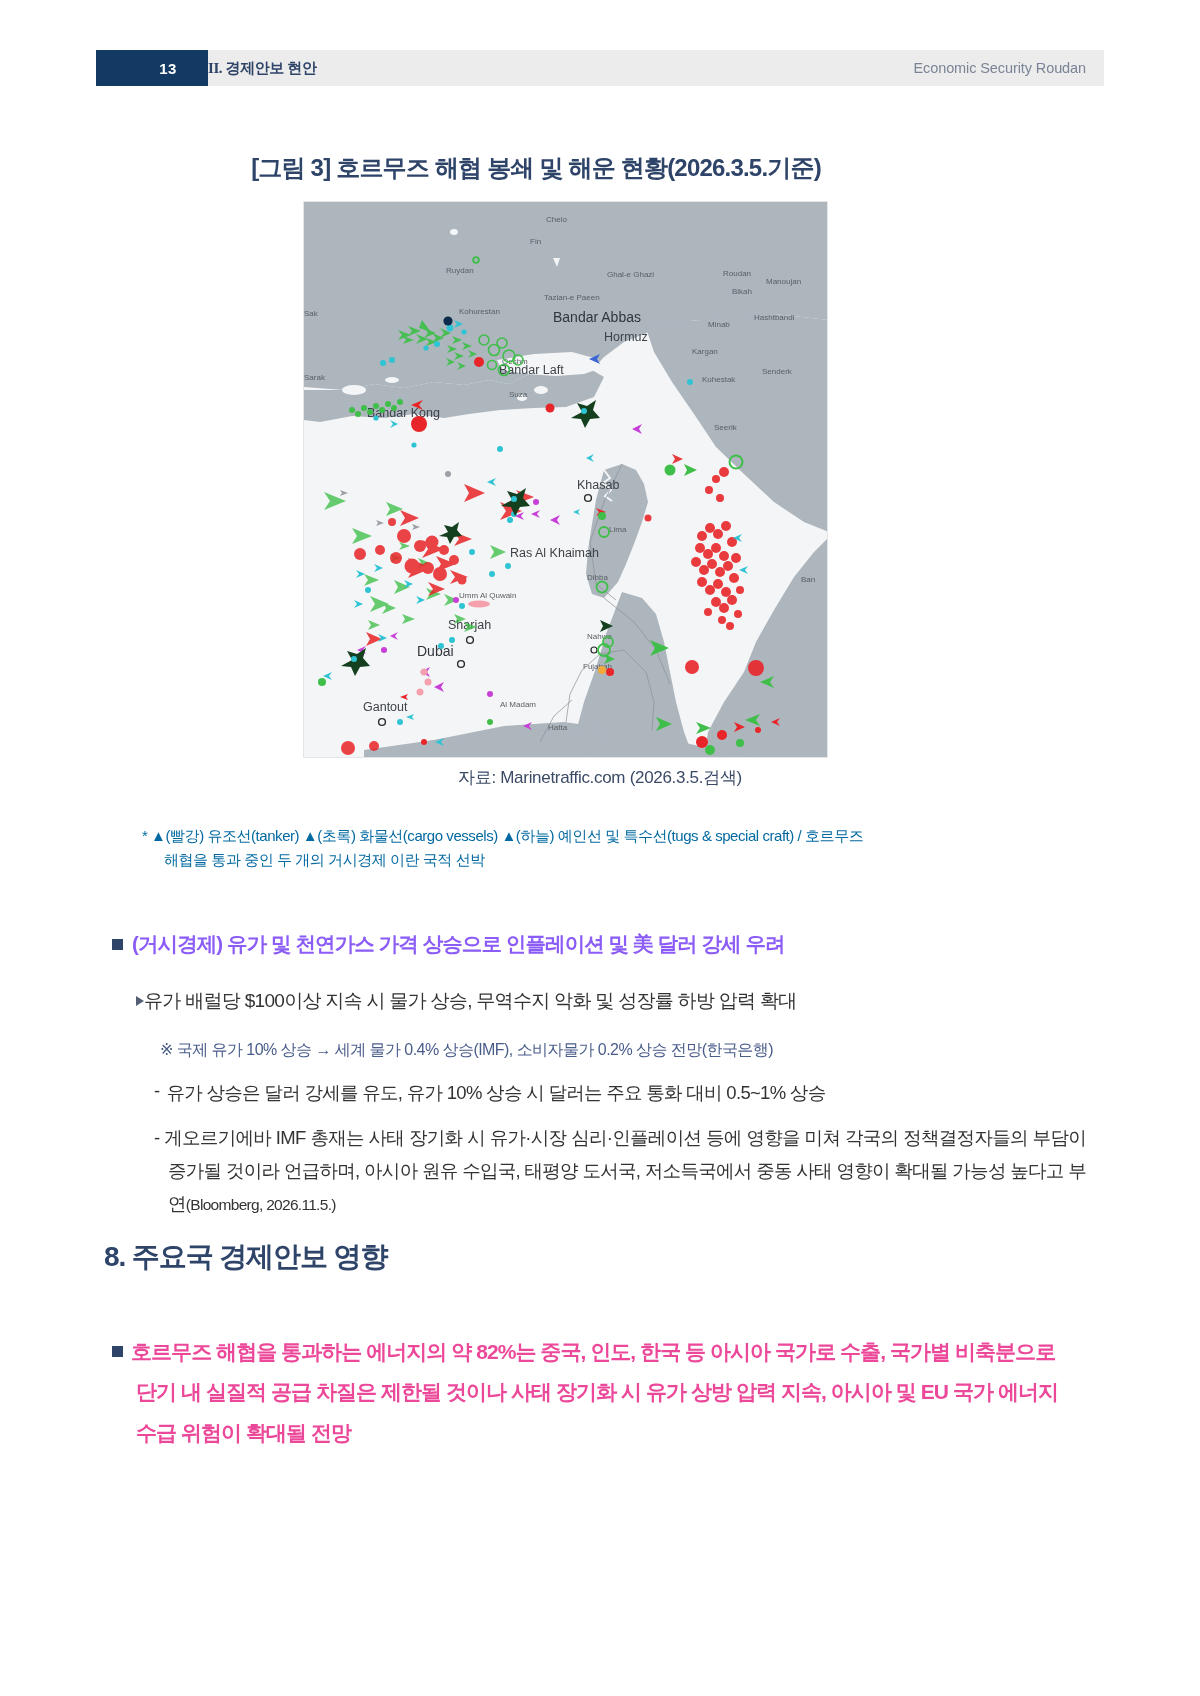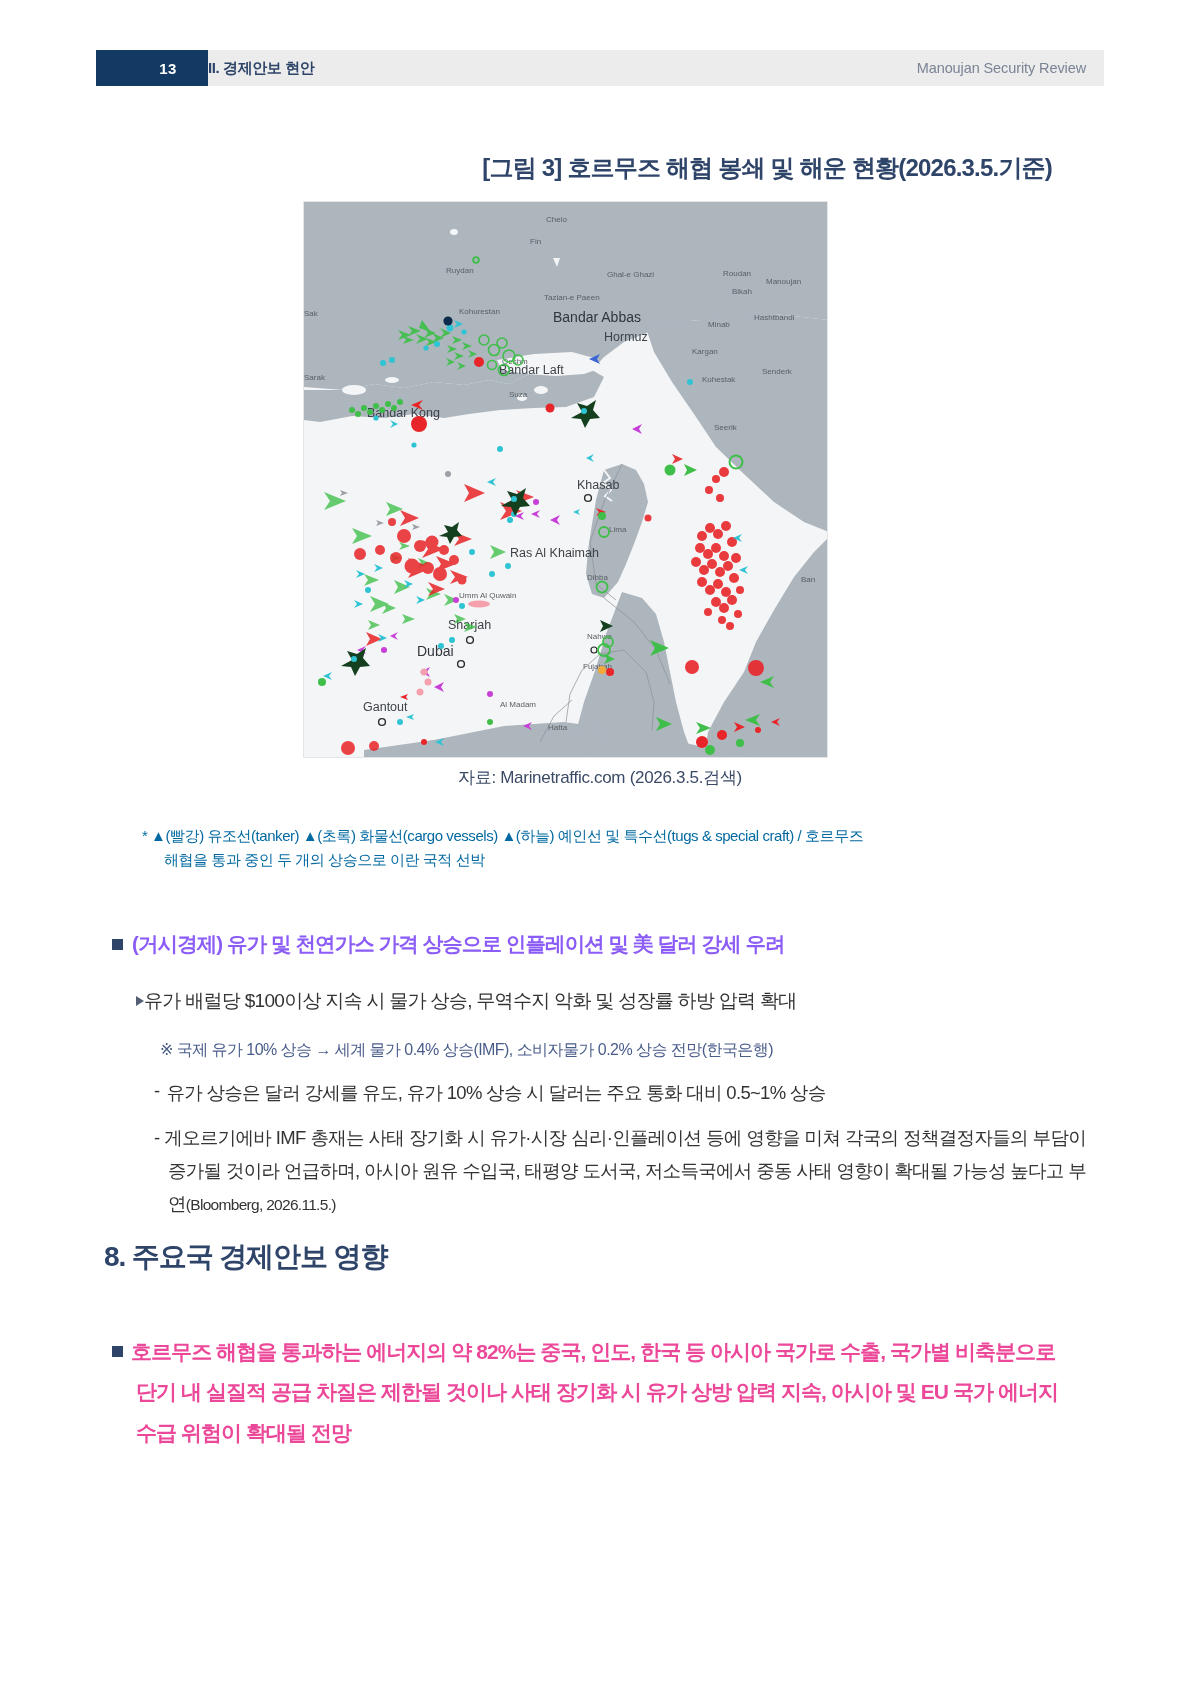--- a/index.html
+++ b/index.html
@@ -23,31 +23,32 @@
     font-size:15px;font-weight:bold;
     display:flex;align-items:center;justify-content:center;
     letter-spacing:.3px;
     padding-left:32px;
   }
   .header-section{
     position:absolute;left:112px;top:0;height:36px;
     display:flex;align-items:center;
     font-size:15px;font-weight:bold;color:#2e4468;
     letter-spacing:-.4px;
+    font-family:Liberation Serif, serif;
   }
   .header-right{
     position:absolute;right:18px;top:0;height:36px;
     display:flex;align-items:center;
     font-size:14.5px;color:#7a8496;letter-spacing:-.1px;
   }
 
   
   .figure-title{
-    position:absolute;left:8px;top:152px;width:1044px;
-    text-align:right;
+    position:absolute;left:14px;top:152px;width:1044px;
+    text-align:center;
     font-size:24px;font-weight:bold;color:#2e4468;
     letter-spacing:-.8px;
   }
 
   .map-frame{
     position:absolute;left:303px;top:201px;
     width:525px;height:557px;
     background:#84cc16;
     overflow:hidden;
     border:1px solid #e3e5e7;
@@ -123,21 +124,21 @@
     display:inline-block;width:11px;height:11px;background:#2e4468;
     margin-right:8px;vertical-align:2px;
   }
 </style>
 </head>
 <body>
 
 <div class="page-header">
   <div class="page-number">13</div>
   <div class="header-section">II. 경제안보 현안</div>
-  <div class="header-right">Manoujan Security Review</div>
+  <div class="header-right">Economic Security Roudan</div>
 </div>
 
 <div class="figure-title">[그림 3] 호르무즈 해협 봉쇄 및 해운 현황(2026.3.5.기준)</div>
 
 <div class="map-frame">
 <svg width="525" height="557" viewBox="0 0 525 557" xmlns="http://www.w3.org/2000/svg">
   <defs>
     <style>
       .lbl{font-family:"Liberation Sans",sans-serif;fill:#5a6066;}
       .lbl-s{font-size:7px;}
@@ -502,21 +503,21 @@
       <path d="M104,492 l-8,3 l8,3 l-2,-3 z" fill="#e8262a"></path>
     </g>
   </g>
 </svg>
 </div>
 
 <div class="fig-source">자료: Marinetraffic.com (2026.3.5.검색)</div>
 
 <div class="fig-note">
   <span>* ▲(빨강) 유조선(tanker) ▲(초록) 화물선(cargo vessels) ▲(하늘) 예인선 및 특수선(tugs &amp; special craft) / 호르무즈</span>
-  <span class="note-indent">해협을 통과 중인 두 개의 상승으로 이란 국적 선박</span>
+  <span class="note-indent">해협을 통과 중인 두 개의 거시경제 이란 국적 선박</span>
 </div>
 
 <div class="lvl1" style="left:112px;top:930px;width:960px;">
   <span class="sq"></span>
   <span>(거시경제) 유가 및 천연가스 가격 상승으로 인플레이션 및 美 달러 강세 우려</span>
 </div>
 
 <div class="lvl2" style="left:136px;top:988px;width:940px;">
   <span class="tri"></span>
   <span>유가 배럴당 $100이상 지속 시 물가 상승, 무역수지 악화 및 성장률 하방 압력 확대</span>

